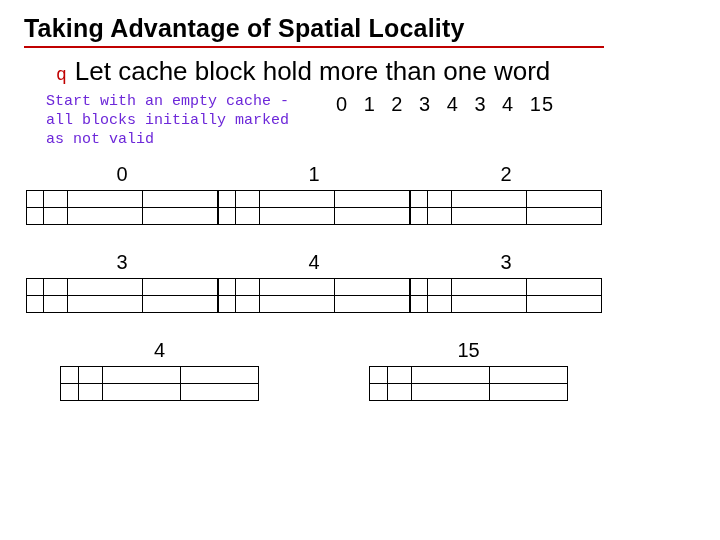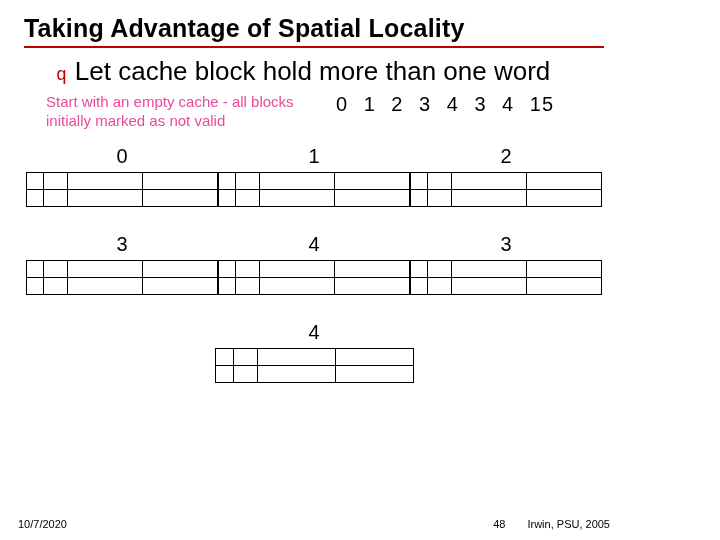--- a/index.html
+++ b/index.html
@@ -4,21 +4,21 @@
 <style>
   * { box-sizing: border-box; margin: 0; padding: 0; }
   html, body { width: 720px; height: 540px; font-family: Arial, Helvetica, sans-serif; background: #fff; color: #000; }
   .slide { width: 628px; height: 540px; padding: 14px 18px 22px 18px; position: relative; }
   .title-wrap { border-bottom: 2px solid #c00000; padding-bottom: 3px; margin-bottom: 8px; margin-left: 6px; margin-right: 6px; }
   .title { font-size: 25px; font-weight: bold; color: #000; letter-spacing: 0.2px; }
   .bullet-row { display: flex; align-items: baseline; margin-left: 38px; margin-bottom: 6px; }
   .bullet-mark { color: #c00000; font-family: "Courier New", monospace; font-size: 18px; margin-right: 8px; font-weight: normal; }
   .bullet-text { font-size: 26px; color: #000; }
   .intro-row { display: flex; align-items: flex-start; margin-left: 28px; margin-right: 18px; margin-bottom: 14px; }
-  .intro-text { font-size: 15px; color: #ec4899; width: 250px; line-height: 1.25; }
+  .intro-text { font-size: 15px; color: #6d28d9; width: 250px; line-height: 1.25; font-family: Liberation Mono, monospace; }
   .sequence { font-size: 20px; color: #000; margin-left: 40px; letter-spacing: 1px; word-spacing: 9px; }
   .rows-area { margin-left: 8px; margin-right: 8px; }
   .row3 { display: flex; justify-content: space-between; margin-bottom: 26px; }
   .row2 { display: flex; justify-content: center; gap: 110px; margin-bottom: 26px; }
   .block { display: flex; flex-direction: column; align-items: center; }
   .block-label { font-size: 20px; color: #000; margin-bottom: 4px; font-weight: normal; }
   .tbl { border-collapse: collapse; }
   .tbl td { border: 1px solid #000; height: 17px; padding: 0; }
   .tbl .c0 { width: 18px; }
   .tbl .c1 { width: 24px; }
@@ -184,24 +184,37 @@
               </tr>
               <tr>
                 <td class="c0"></td>
                 <td class="c1"></td>
                 <td class="c2"></td>
                 <td class="c3"></td>
               </tr>
             </tbody>
           </table>
       </div>
+      <div class="block">
+        <div class="block-label">15</div>
+        <table class="tbl">
+            <tbody>
+              <tr>
+                <td class="c0"></td>
+                <td class="c1"></td>
+                <td class="c2"></td>
+                <td class="c3"></td>
+              </tr>
+              <tr>
+                <td class="c0"></td>
+                <td class="c1"></td>
+                <td class="c2"></td>
+                <td class="c3"></td>
+              </tr>
+            </tbody>
+          </table>
+      </div>
     </div>
 
   </div>
 
-  <div class="footer">
-    <span class="footer-date">10/7/2020</span>
-    <span class="footer-spacer"></span>
-    <span class="footer-pg">48</span>
-    <span class="footer-attr">Irwin, PSU, 2005</span>
-  </div>
 
 </div>
 
 </body></html>

